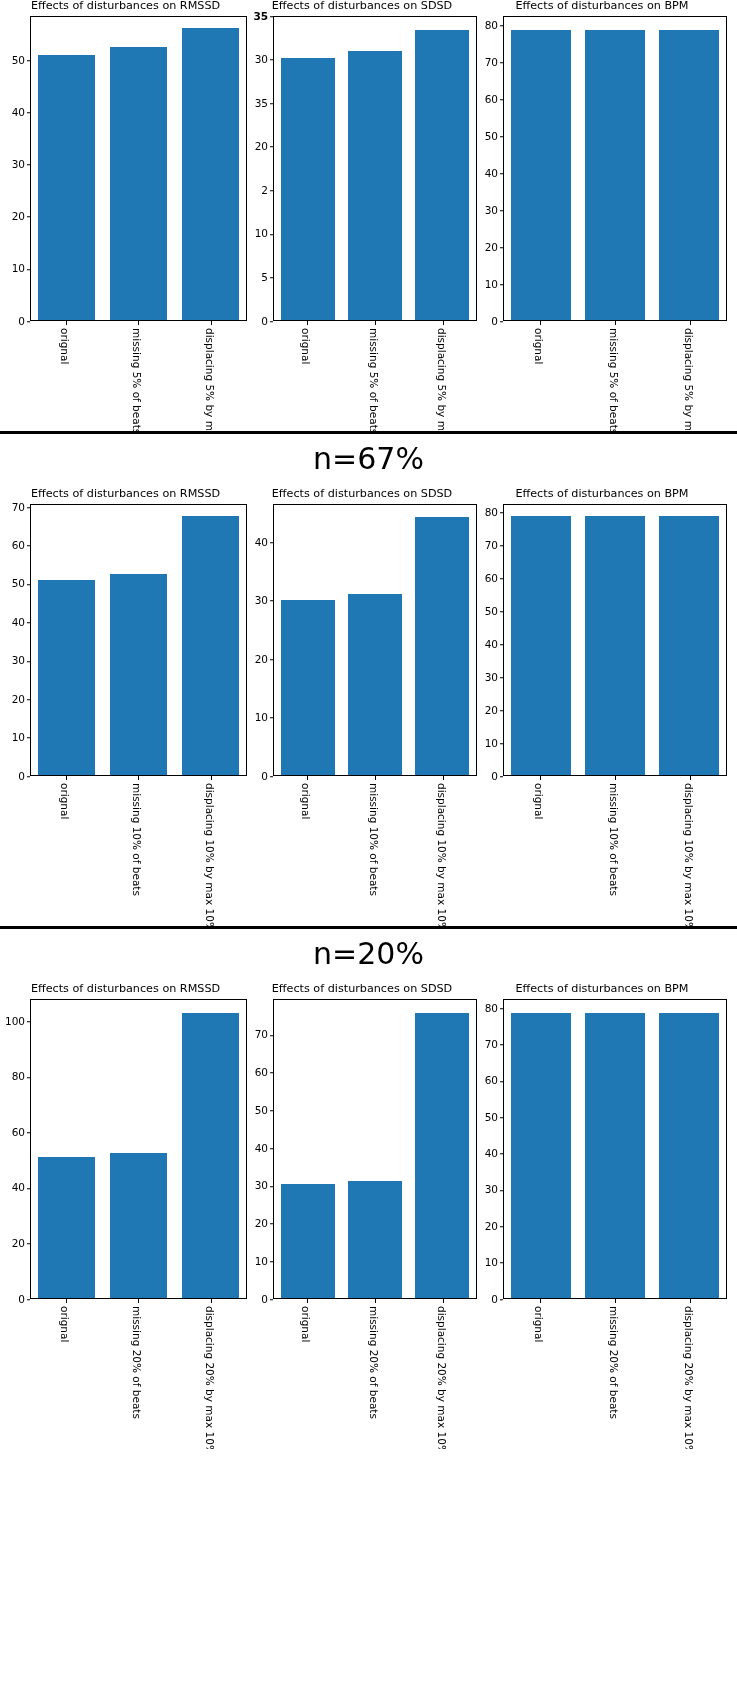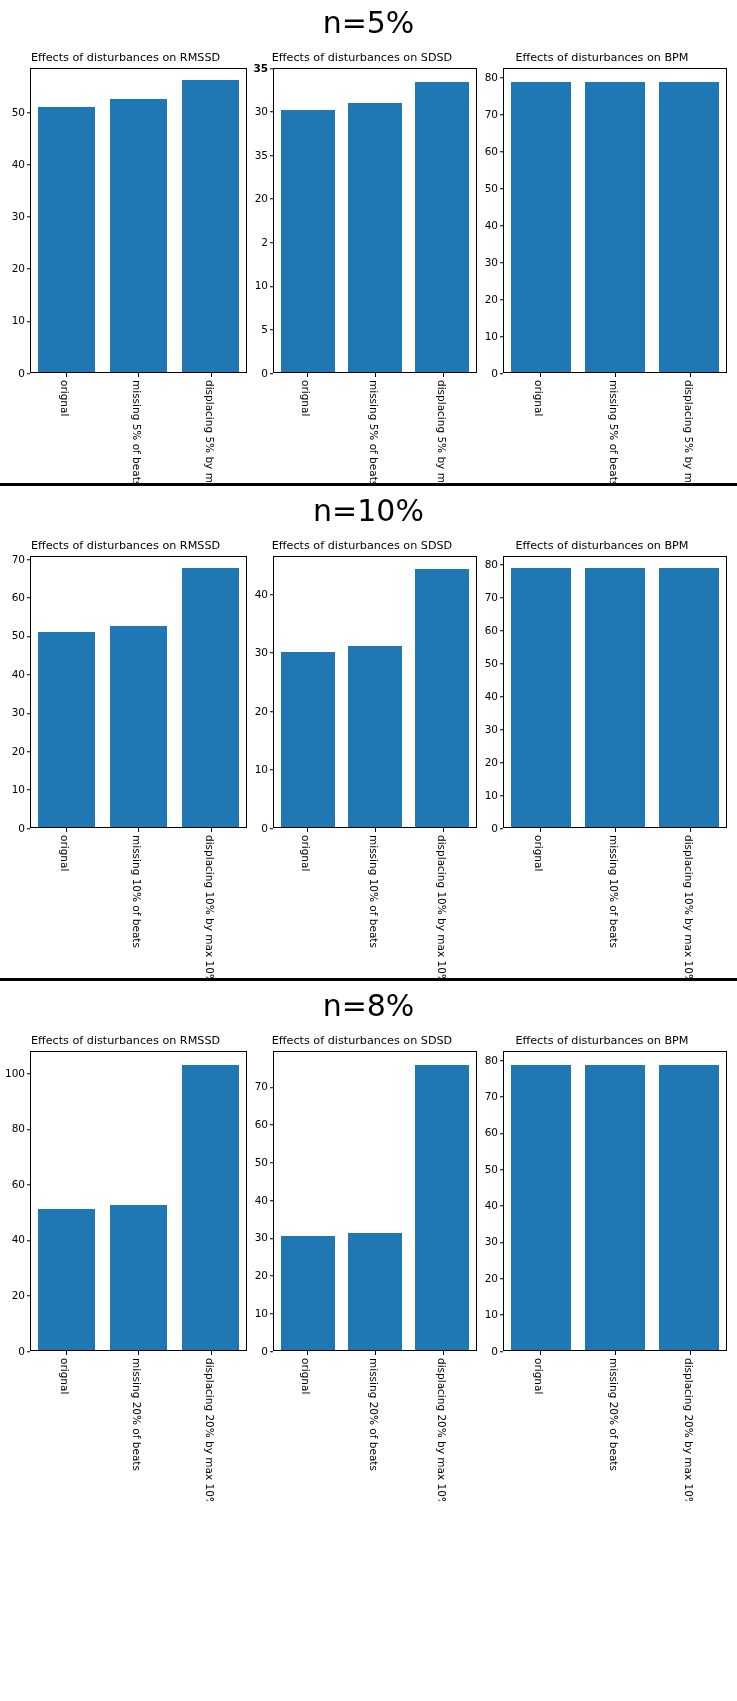--- a/index.html
+++ b/index.html
@@ -141,21 +141,20 @@
     white-space: nowrap;
     font-family: "DejaVu Sans", sans-serif;
     margin-left: 4px;
   }
 </style>
 </head>
 <body>
 
 <div id="figure-root">
     <div class="section">
-      <div class="section-title" style="margin-top: 8px; margin-bottom: 14px;">n=5%</div>
       <div class="panels">
         <div class="panel" style="width: 243px;">
           <div class="panel-title" style="height: 16px;">Effects of disturbances on RMSSD</div>
           <div class="axes-wrap" style="height: 305px;">
             <div class="ylabels" style="height: 305px;">
               <div class="ytick" style="bottom: 0px;">0</div>
               <div class="ytick" style="bottom: 52.1368px;">10</div>
               <div class="ytick" style="bottom: 104.274px;">20</div>
               <div class="ytick" style="bottom: 156.41px;">30</div>
               <div class="ytick" style="bottom: 208.547px;">40</div>
@@ -254,21 +253,21 @@
             <div class="xlab-slot">
               <span class="xtick-mark"></span>
               <span class="xlab">displacing 5% by max 10%</span>
             </div>
           </div>
         </div>
       </div>
     </div>
     <div class="section-divider"></div>
     <div class="section">
-      <div class="section-title" style="margin-top: 10px; margin-bottom: 14px;">n=10%</div>
+      <div class="section-title" style="margin-top: 10px; margin-bottom: 14px;">n=67%</div>
       <div class="panels">
         <div class="panel" style="width: 243px;">
           <div class="panel-title" style="height: 16px;">Effects of disturbances on RMSSD</div>
           <div class="axes-wrap" style="height: 272px;">
             <div class="ylabels" style="height: 272px;">
               <div class="ytick" style="bottom: 0px;">0</div>
               <div class="ytick" style="bottom: 38.4181px;">10</div>
               <div class="ytick" style="bottom: 76.8362px;">20</div>
               <div class="ytick" style="bottom: 115.254px;">30</div>
               <div class="ytick" style="bottom: 153.672px;">40</div>
@@ -366,21 +365,21 @@
             <div class="xlab-slot">
               <span class="xtick-mark"></span>
               <span class="xlab">displacing 10% by max 10%</span>
             </div>
           </div>
         </div>
       </div>
     </div>
     <div class="section-divider"></div>
     <div class="section">
-      <div class="section-title" style="margin-top: 10px; margin-bottom: 14px;">n=8%</div>
+      <div class="section-title" style="margin-top: 10px; margin-bottom: 14px;">n=20%</div>
       <div class="panels">
         <div class="panel" style="width: 243px;">
           <div class="panel-title" style="height: 16px;">Effects of disturbances on RMSSD</div>
           <div class="axes-wrap" style="height: 300px;">
             <div class="ylabels" style="height: 300px;">
               <div class="ytick" style="bottom: 0px;">0</div>
               <div class="ytick" style="bottom: 55.5556px;">20</div>
               <div class="ytick" style="bottom: 111.111px;">40</div>
               <div class="ytick" style="bottom: 166.667px;">60</div>
               <div class="ytick" style="bottom: 222.222px;">80</div>

